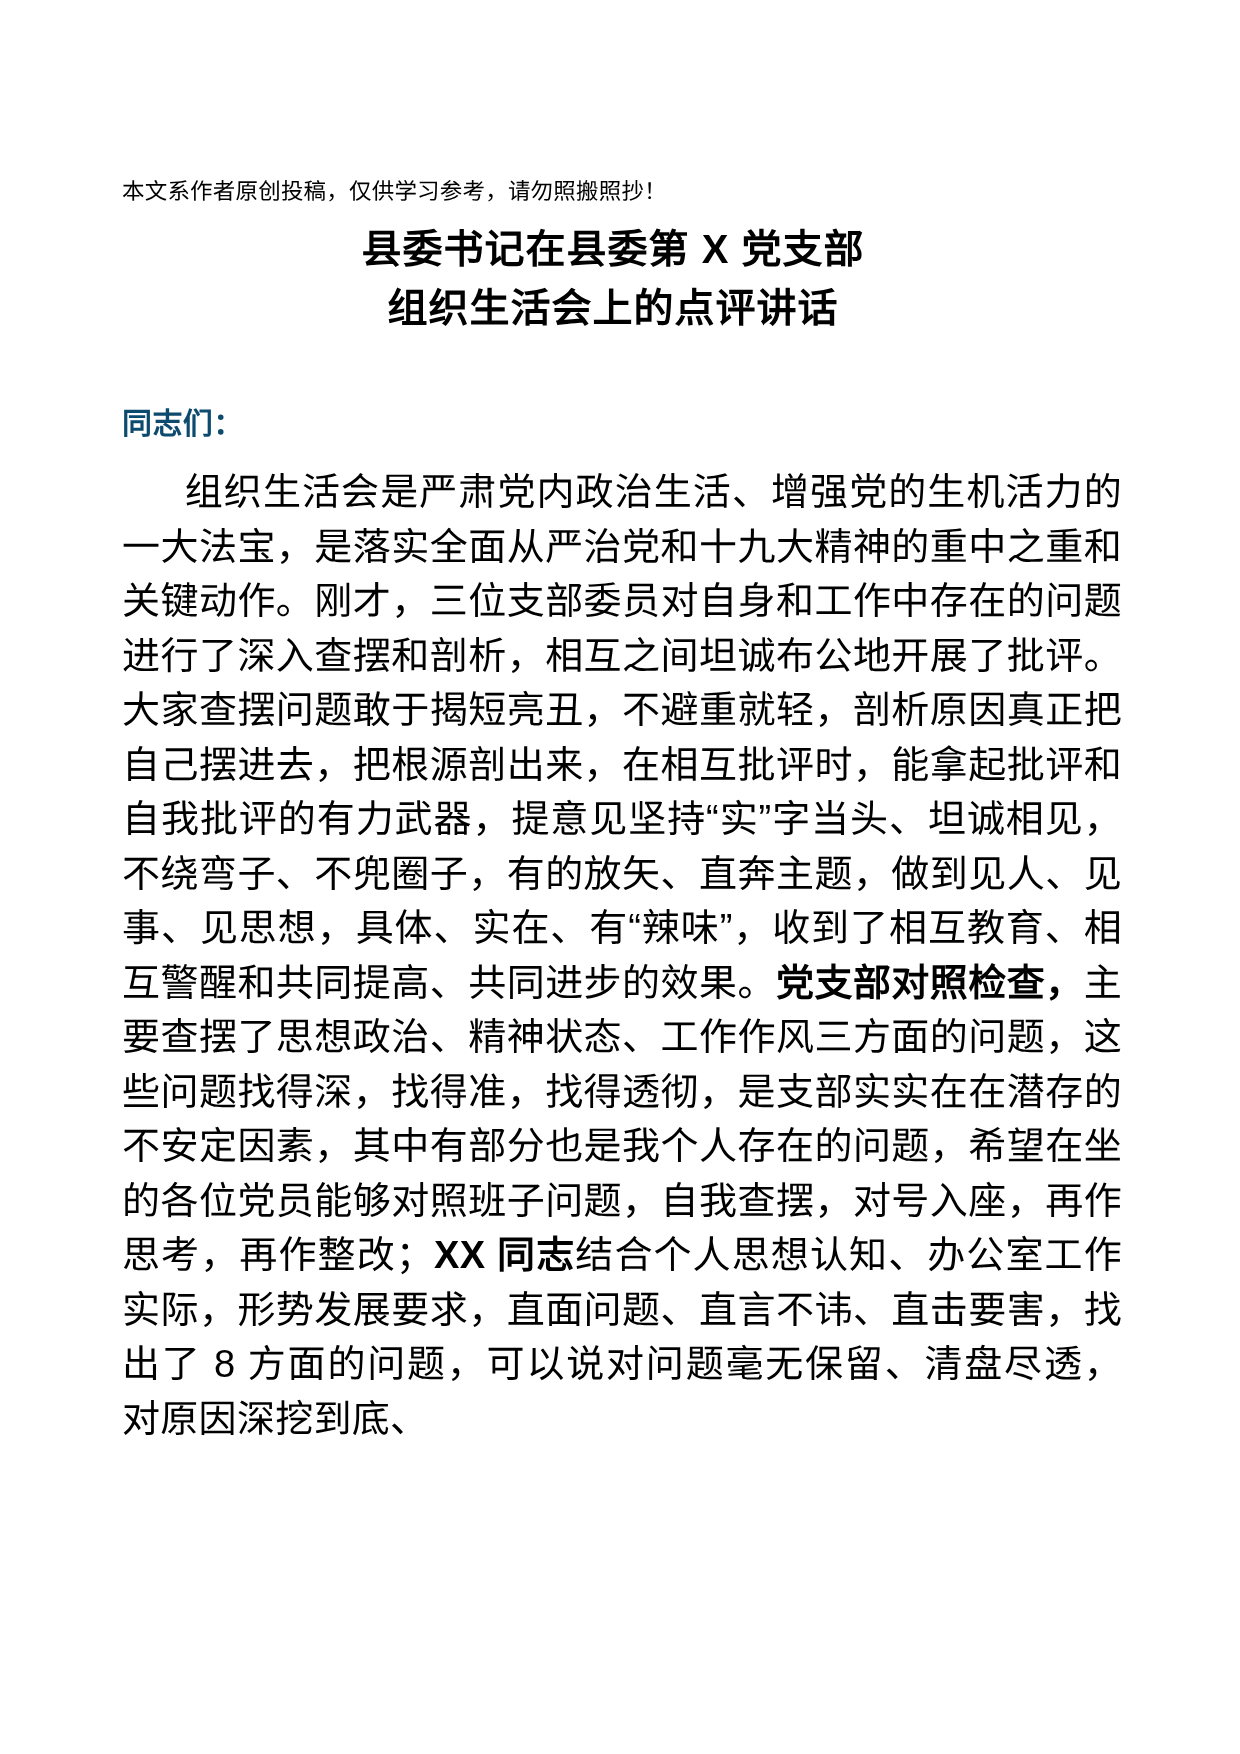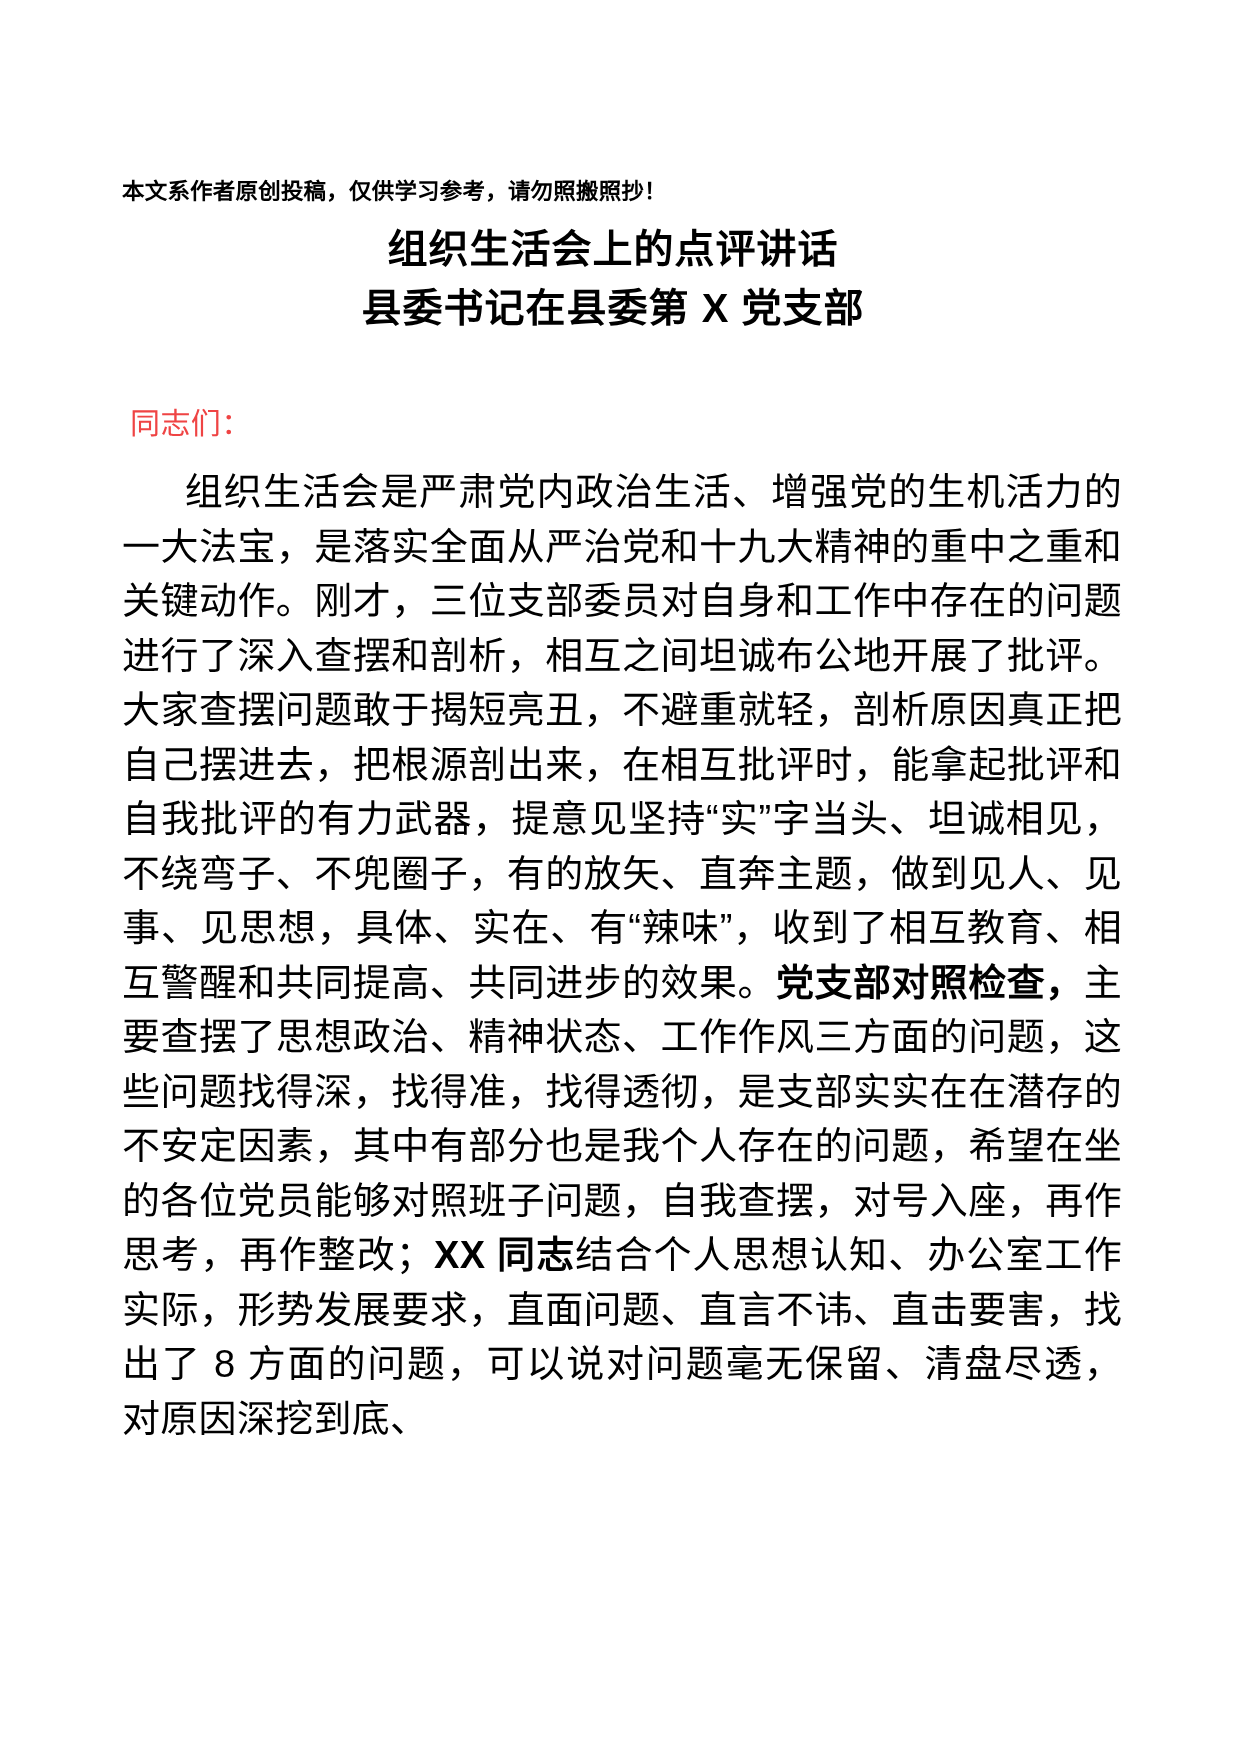--- a/index.html
+++ b/index.html
@@ -25,21 +25,21 @@
     position: absolute;
     left: 122px;
     top: 178px;
     width: 1000px;
   }
 
   
   .disclaimer {
     font-family: "Liberation Sans", "DejaVu Sans", sans-serif;
     font-size: 22.5px;
-    font-weight: 700;
+    font-weight: 400;
     line-height: 1.25;
     letter-spacing: 0.2px;
     color: #000000;
     white-space: nowrap;
     margin: 0 0 14px 0;
   }
 
   
   .doc-title {
     text-align: center;
@@ -55,22 +55,23 @@
   .doc-title .tline {
     display: block;
     white-space: nowrap;
   }
 
   
   .salutation {
     font-size: 30px;
     line-height: 1.55;
     letter-spacing: 0.4px;
-    margin: 62px 0 0 8px;
-    color: #ef4444;
+    margin: 62px 0 0 0;
+    color: #0c4a6e;
+    font-weight: bold;
   }
 
   
   .body-para {
     font-size: 38px;
     line-height: 54.5px;
     letter-spacing: 0.3px;
     text-align: justify;
     text-justify: inter-ideograph;
     margin: 18px 0 0 0;
@@ -96,22 +97,22 @@
 </style>
 </head>
 <body>
 
 <div class="page">
   <div class="content">
 
     <div class="disclaimer">本文系作者原创投稿，仅供学习参考，请勿照搬照抄！</div>
 
     <h1 class="doc-title">
+      <span class="tline">县委书记在县委第 X 党支部</span>
       <span class="tline">组织生活会上的点评讲话</span>
-      <span class="tline">县委书记在县委第 X 党支部</span>
     </h1>
 
     <p class="salutation">同志们：</p>
 
     <p class="body-para">
       <span class="indent"></span><span>组织生活会是严肃党内政治生活、增强党的生机活力的一大法宝，是落实全面从严治党和十九大精神的重中之重和关键动作。刚才，三位支部委员对自身和工作中存在的问题进行了深入查摆和剖析，相互之间坦诚布公地开展了批评。大家查摆问题敢于揭短亮丑，不避重就轻，剖析原因真正把自己摆进去，把根源剖出来，在相互批评时，能拿起批评和自我批评的有力武器，提意见坚持“实”字当头、坦诚相见，不绕弯子、不兜圈子，有的放矢、直奔主题，做到见人、见事、见思想，具体、实在、有“辣味”，收到了相互教育、相互警醒和共同提高、共同进步的效果。</span><b class="em">党支部对照检查，</b><span>主要查摆了思想政治、精神状态、工作作风三方面的问题，这些问题找得深，找得准，找得透彻，是支部实实在在潜存的不安定因素，其中有部分也是我个人存在的问题，希望在坐的各位党员能够对照班子问题，自我查摆，对号入座，再作思考，再作整改；</span><b class="em">XX 同志</b><span>结合个人思想认知、办公室工作实际，形势发展要求，直面问题、直言不讳、直击要害，找出了 8 方面的问题，可以说对问题毫无保留、清盘尽透，对原因深挖到底、</span>
     </p>
 
   </div>
   <div class="clip-mask"></div>

